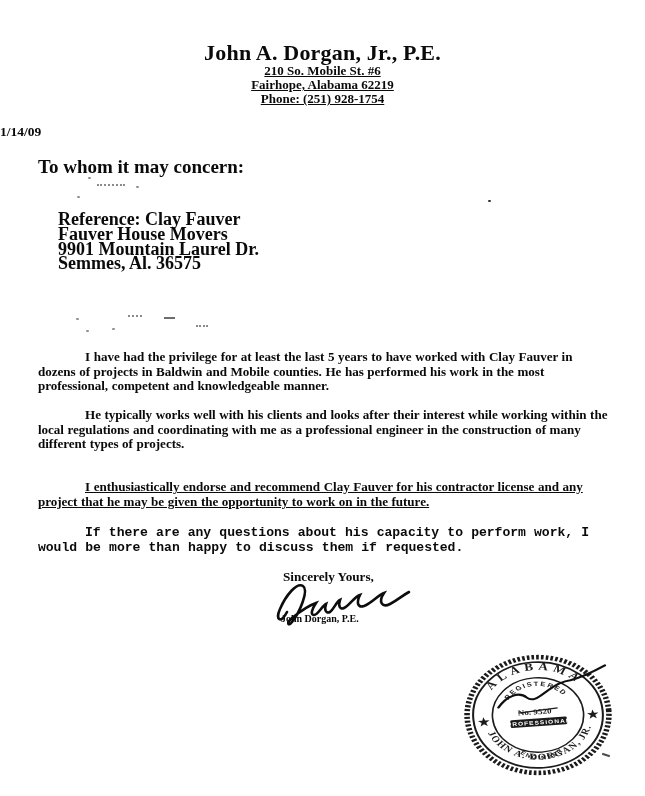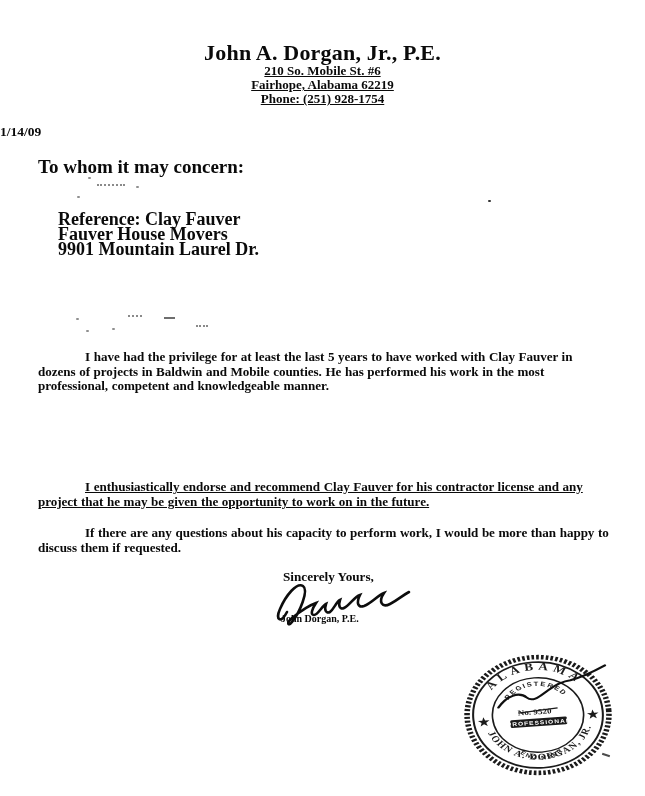--- a/index.html
+++ b/index.html
@@ -22,21 +22,21 @@
   .reference { position:absolute; top:212px; left:38px; font-size:18px; line-height:14.8px;margin-left:20px; }
 
   .body-par {
     position:absolute; left:38px; width:575px;
     font-size:13.1px; line-height:14.6px; text-indent:47px;
     word-spacing:0.4px; letter-spacing:-0.05px;
   }
   .p1 { top:350px; }
   .p2 { top:408px; }
   .p3 { top:480px;text-decoration:underline; }
-  .p4 { top:526px; }
+  .p4 { top:526px;font-family:Liberation Mono, monospace; }
 
   .valediction { position:absolute; top:569px; left:283px; font-size:13.2px; }
   .signature { position:absolute; top:578px; left:273px; width:140px; height:48px; }
   .signer-name { position:absolute; top:613px; left:281px; font-size:10px; }
 
   .seal { position:absolute; top:653px; left:462px; width:152px; height:124px; }
 
   
   .artifact { position:absolute; }
   .dot  { width:3px; height:2px; background:#8f8f8f; border-radius:1px; }
@@ -62,30 +62,32 @@
   <div class="artifact dot" style="top:177px; left:88px;"></div>
   <div class="artifact dash" style="top:184px; left:97px; width:28px;"></div>
   <div class="artifact dot" style="top:186px; left:136px;"></div>
   <div class="artifact dot" style="top:196px; left:77px;"></div>
   <div class="artifact dot" style="top:200px; left:488px; background:#333;"></div>
 
   <div class="reference">
     <div>Reference: Clay Fauver</div>
     <div>Fauver House Movers</div>
     <div>9901 Mountain Laurel Dr.</div>
+    <div>Semmes, Al. 36575</div>
   </div>
 
   <div class="artifact dot" style="top:318px; left:76px;"></div>
   <div class="artifact dash" style="top:315px; left:128px; width:14px;"></div>
   <div class="artifact dash-solid" style="top:317px; left:164px; width:11px;"></div>
   <div class="artifact dash" style="top:325px; left:196px; width:12px;"></div>
   <div class="artifact dot" style="top:328px; left:112px;"></div>
   <div class="artifact dot" style="top:330px; left:86px;"></div>
 
   <div class="body-par p1">I have had the privilege for at least the last 5 years to have worked with Clay Fauver in dozens of projects in Baldwin and Mobile counties. He has performed his work in the most professional, competent and knowledgeable manner.</div>
+  <div class="body-par p2">He typically works well with his clients and looks after their interest while working within the local regulations and coordinating with me as a professional engineer in the construction of many different types of projects.</div>
   <div class="body-par p3">I enthusiastically endorse and recommend Clay Fauver for his contractor license and any project that he may be given the opportunity to work on in the future.</div>
   <div class="body-par p4">If there are any questions about his capacity to perform work, I would be more than happy to discuss them if requested.</div>
 
   <div class="valediction">Sincerely Yours,</div>
 
   <svg class="signature" viewBox="0 0 140 48" aria-hidden="true">
     <path d="M14,34 C8,46 2,42 7,31 C13,17 24,4 30,8 C36,12 27,34 19,44 C15,49 13,45 19,40
              C29,32 37,27 43,25 C39,31 37,37 41,37 C45,37 49,28 53,26 C51,32 53,36 57,34
              C61,31 63,24 67,22 C65,28 67,32 71,30 C77,27 81,19 87,17 C83,25 85,30 91,28
              C99,25 105,17 111,15 C105,24 109,30 117,26 C125,22 130,17 136,14" fill="none" stroke="#0d0d0d" stroke-width="2.6" stroke-linecap="round"></path>

